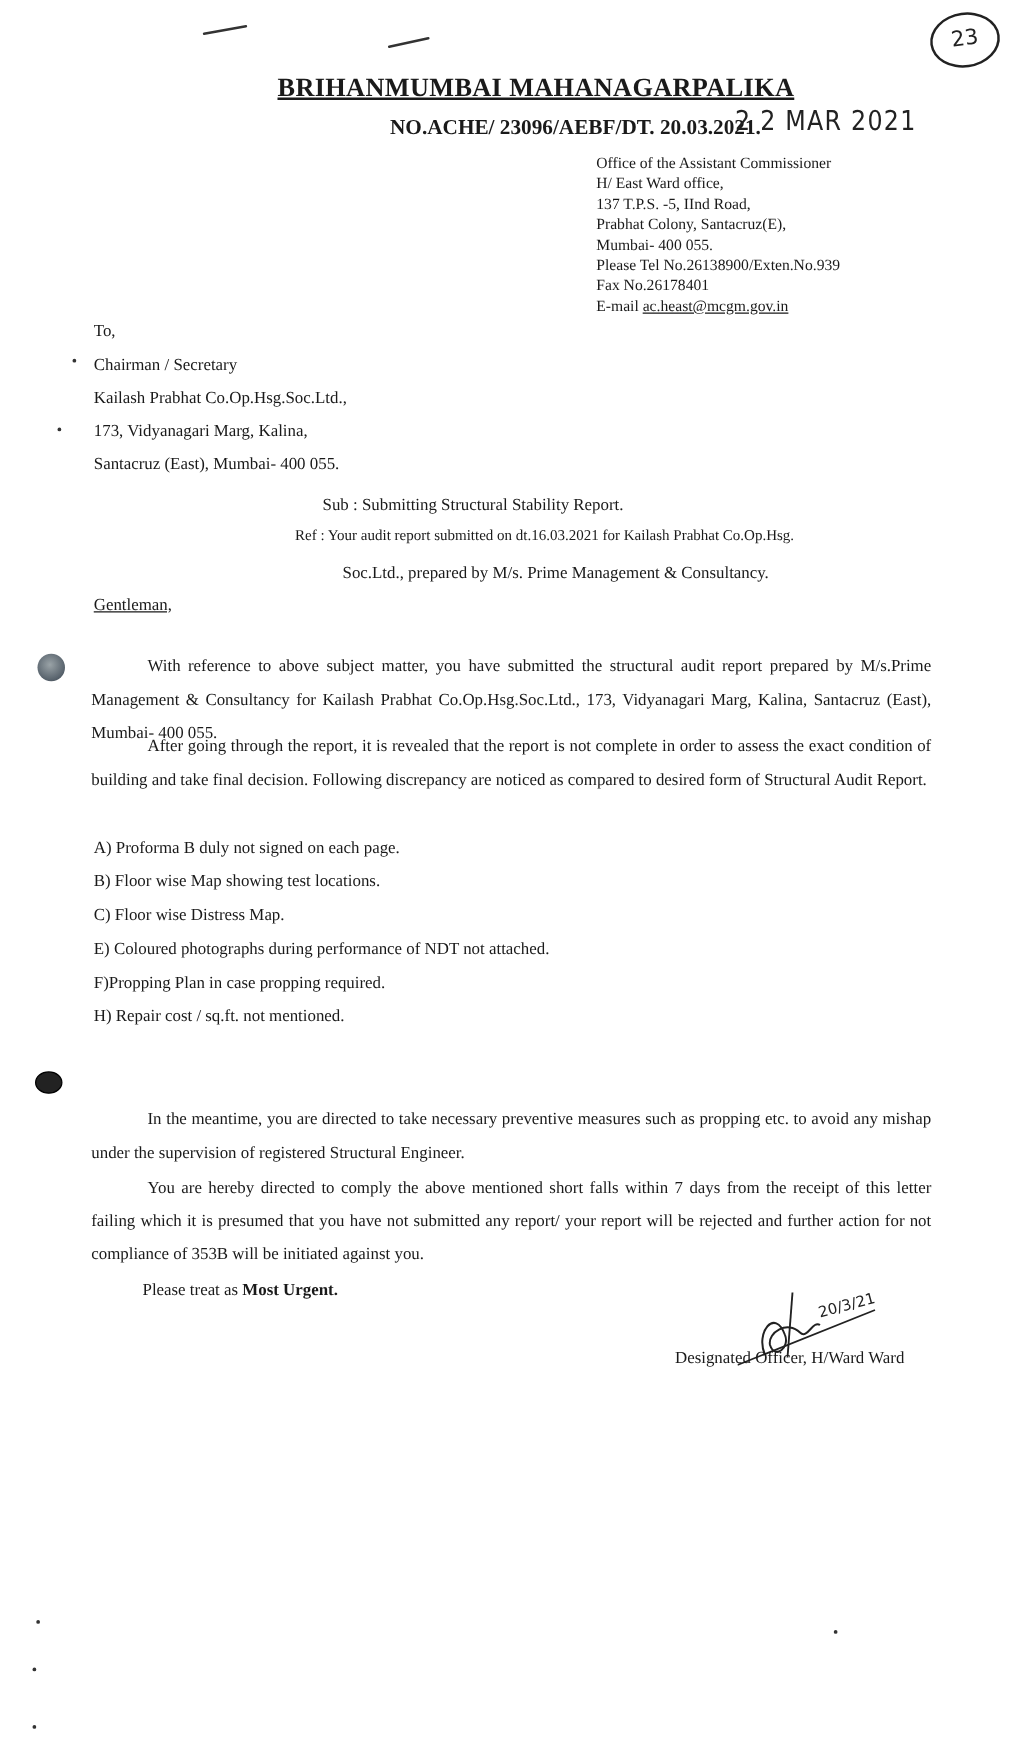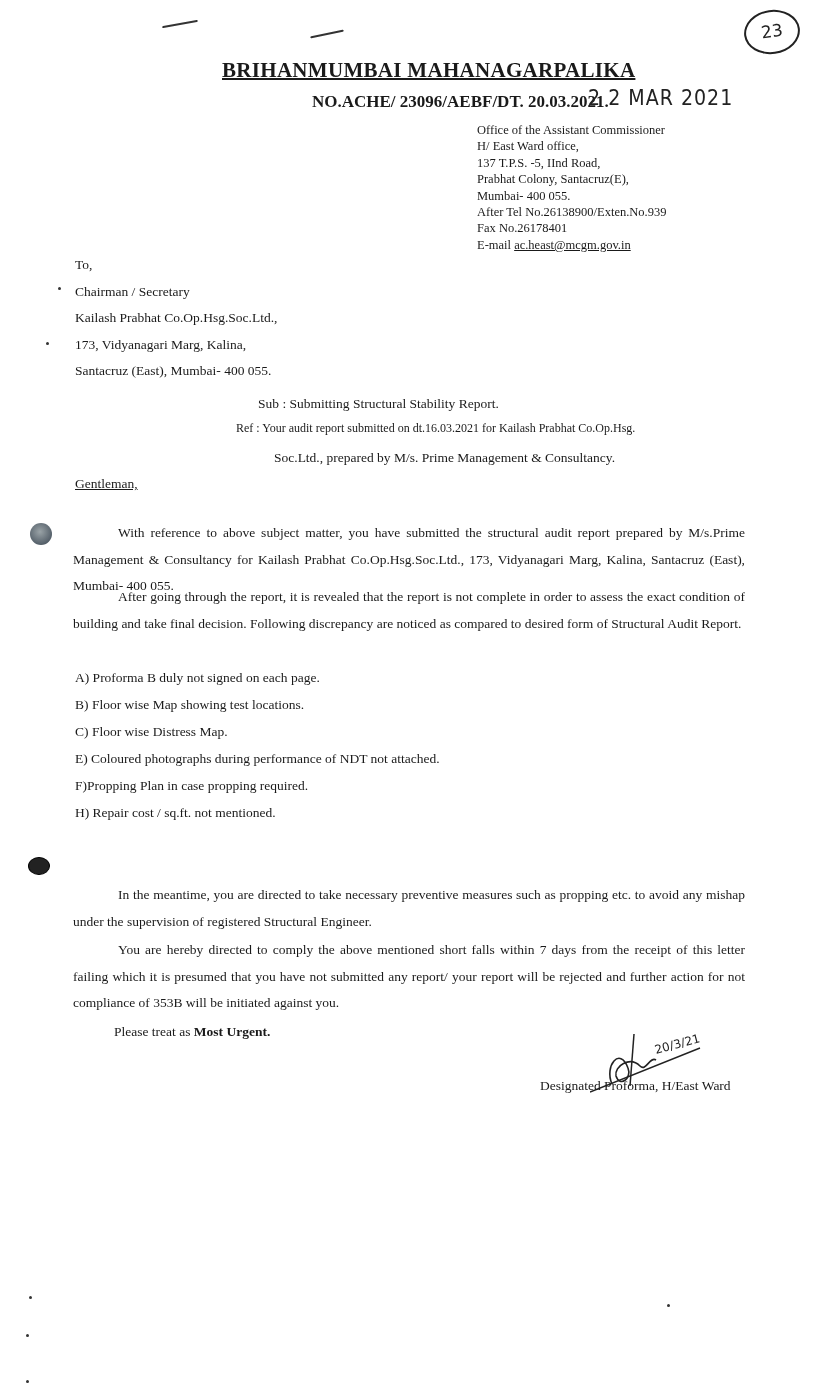--- a/index.html
+++ b/index.html
@@ -47,21 +47,21 @@
 <div class="abs org-title">BRIHANMUMBAI MAHANAGARPALIKA</div>
 <div class="abs ref-line">NO.ACHE/ 23096/AEBF/DT. 20.03.2021.</div>
 <div class="abs stamp-date">2 2 MAR 2021</div>
 
 <div class="abs address-block">
   <div>Office of the Assistant Commissioner</div>
   <div>H/ East Ward office,</div>
   <div>137 T.P.S. -5, IInd Road,</div>
   <div>Prabhat Colony, Santacruz(E),</div>
   <div>Mumbai- 400 055.</div>
-  <div>After Tel No.26138900/Exten.No.939</div>
+  <div>Please Tel No.26138900/Exten.No.939</div>
   <div>Fax No.26178401</div>
   <div>
     <span>E-mail</span>
     <span class="email-link">ac.heast@mcgm.gov.in</span>
   </div>
 </div>
 
 <div class="abs to-block">
   <div>To,</div>
   <div>Chairman / Secretary</div>
@@ -111,18 +111,18 @@
   <span>Please treat as </span><b>Most Urgent.</b>
 </div>
 
 <svg class="abs" style="left:590px;top:1026px;" width="120" height="70">
   <path d="M22 58 C 14 40, 30 20, 38 42 C 42 52, 30 62, 26 50 C 24 40, 40 30, 50 40 C 56 46, 60 30, 66 34" stroke="#222" stroke-width="1.6" fill="none"></path>
   <path d="M44 8 L 40 60" stroke="#222" stroke-width="1.5" fill="none"></path>
   <path d="M0 66 L 110 22" stroke="#222" stroke-width="1.4" fill="none"></path>
   <text x="66" y="28" font-family="DejaVu Sans, sans-serif" font-size="12" fill="#222" transform="rotate(-15 66 28)">20/3/21</text>
 </svg>
 
-<div class="abs sign-label">Designated Proforma, H/East  Ward</div>
+<div class="abs sign-label">Designated Officer, H/Ward  Ward</div>
 
 <div class="dot" style="left:29px;top:1296px;"></div>
 <div class="dot" style="left:26px;top:1334px;"></div>
 <div class="dot" style="left:26px;top:1380px;"></div>
 <div class="dot" style="left:667px;top:1304px;"></div>
 
 </body></html>

